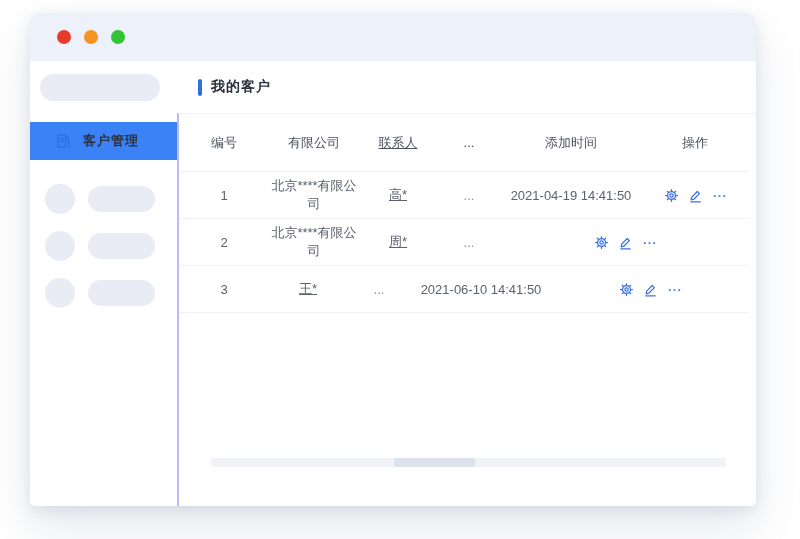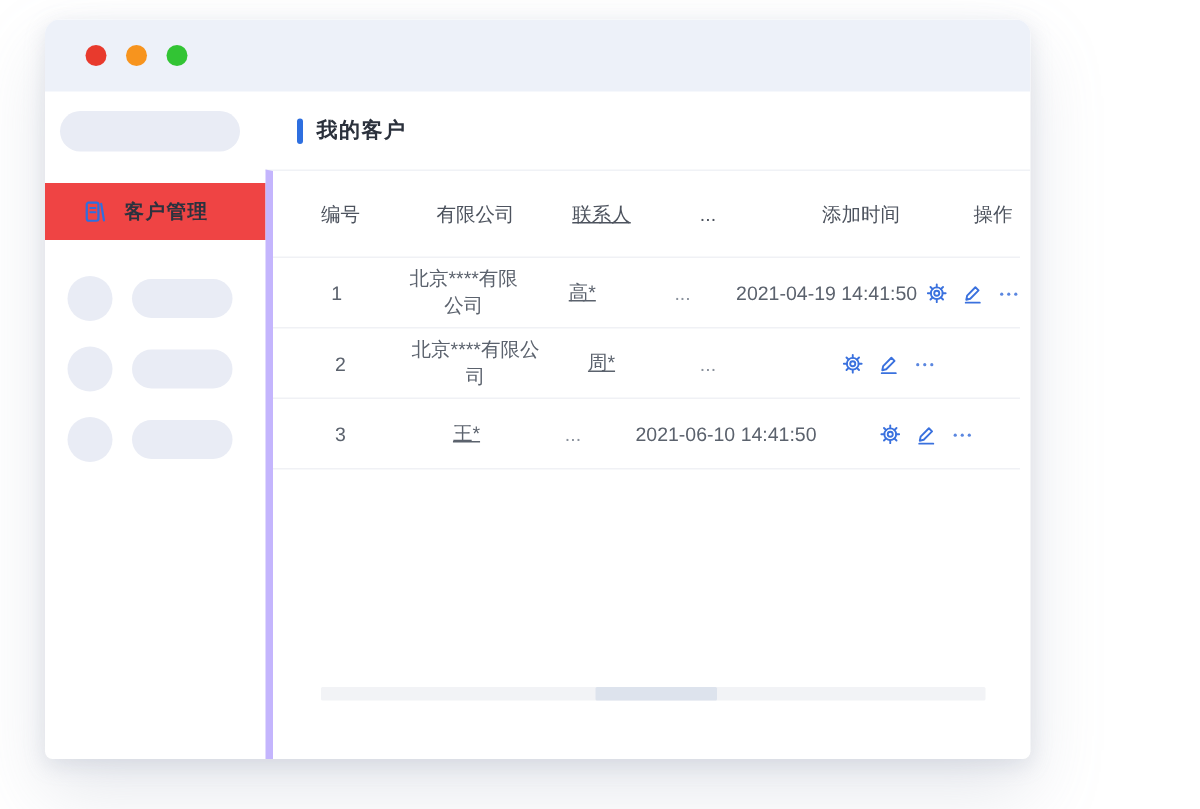--- a/index.html
+++ b/index.html
@@ -1,19 +1,19 @@
 <!DOCTYPE html>
 <html><head>
 <meta charset="utf-8">
 <style>
   * { margin:0; padding:0; box-sizing:border-box; }
   html,body { width:800px; height:539px; background:#ffffff; overflow:hidden;
               font-family:"Liberation Sans", sans-serif; }
 
-  .window { position:absolute; left:30px; top:13px; width:657px; height:493px;
+  .window { position:absolute; left:30px; top:13px; width:726px; height:493px;
             background:#fff; border-radius:10px 10px 5px 5px; overflow:hidden;
             display:flex; flex-direction:column;
             box-shadow:0 4px 14px rgba(140,152,175,.22), 0 22px 48px rgba(140,152,175,.22); }
 
   
   .titlebar { flex:none; height:48px; background:#edf1f9; display:flex;
               align-items:center; padding-left:27px; gap:13px; }
   .dot { width:14px; height:14px; border-radius:50%; cursor:pointer; }
 
   
@@ -21,30 +21,30 @@
   .logo-area { width:147px; flex:none; }
   .logo-pill { margin-left:10px; width:120px; height:27px; background:#e9ecf5; border-radius:14px; }
   .page-title { display:flex; align-items:center; gap:9px; margin-left:21px; }
   .title-accent { width:4px; height:17px; border-radius:2px; background:#2e6fe0; }
   .title-text { font-size:14px; font-weight:bold; color:#2b313c; letter-spacing:1px; }
 
   
   .body { flex:1; display:flex; min-height:0; }
 
   .sidebar { width:147px; flex:none; padding-top:9px; }
-  .nav-item-active { height:38px; background:#ef4444; display:flex; align-items:center;
+  .nav-item-active { height:38px; background:#3b82f6; display:flex; align-items:center;
                      padding-left:25px; gap:11px; cursor:pointer; }
   .nav-item-active .label { font-size:13px; font-weight:bold; color:#2c323e; letter-spacing:1px; }
   .nav-icon { width:17px; height:17px; color:#2e6fe0; }
   .skeleton-list { margin-top:24px; padding-left:15px; display:flex; flex-direction:column; gap:17px; }
   .skeleton-row { display:flex; align-items:center; gap:13px; height:30px; cursor:pointer; }
   .skeleton-circle { width:30px; height:30px; border-radius:50%; background:#e9ecf5; }
   .skeleton-pill { width:67px; height:26px; border-radius:13px; background:#e9ecf5; }
 
-  .content { flex:1; min-width:0; border-left:5px solid #c4b5fd; border-top:1px solid #f0f2f6;
+  .content { flex:1; min-width:0; border-left:2px solid #c4b5fd; border-top:1px solid #f0f2f6;
              position:relative; }
 
   
   .table { padding-right:7px; }
   .thead, .trow { display:flex; align-items:center; border-bottom:1px solid #f0f1f5; }
   .thead { height:58px; font-size:13px; color:#4d535e; }
   .trow  { height:47px; font-size:13px; color:#5b626d; }
   .cell { text-align:center; }
   .c1 { width:90px; } .c2 { width:90px; } .c3 { width:78px;text-decoration:underline; }
   .c4 { width:64px; color:#8a919c; } .c5 { width:140px; } .c6 { flex:1; }

